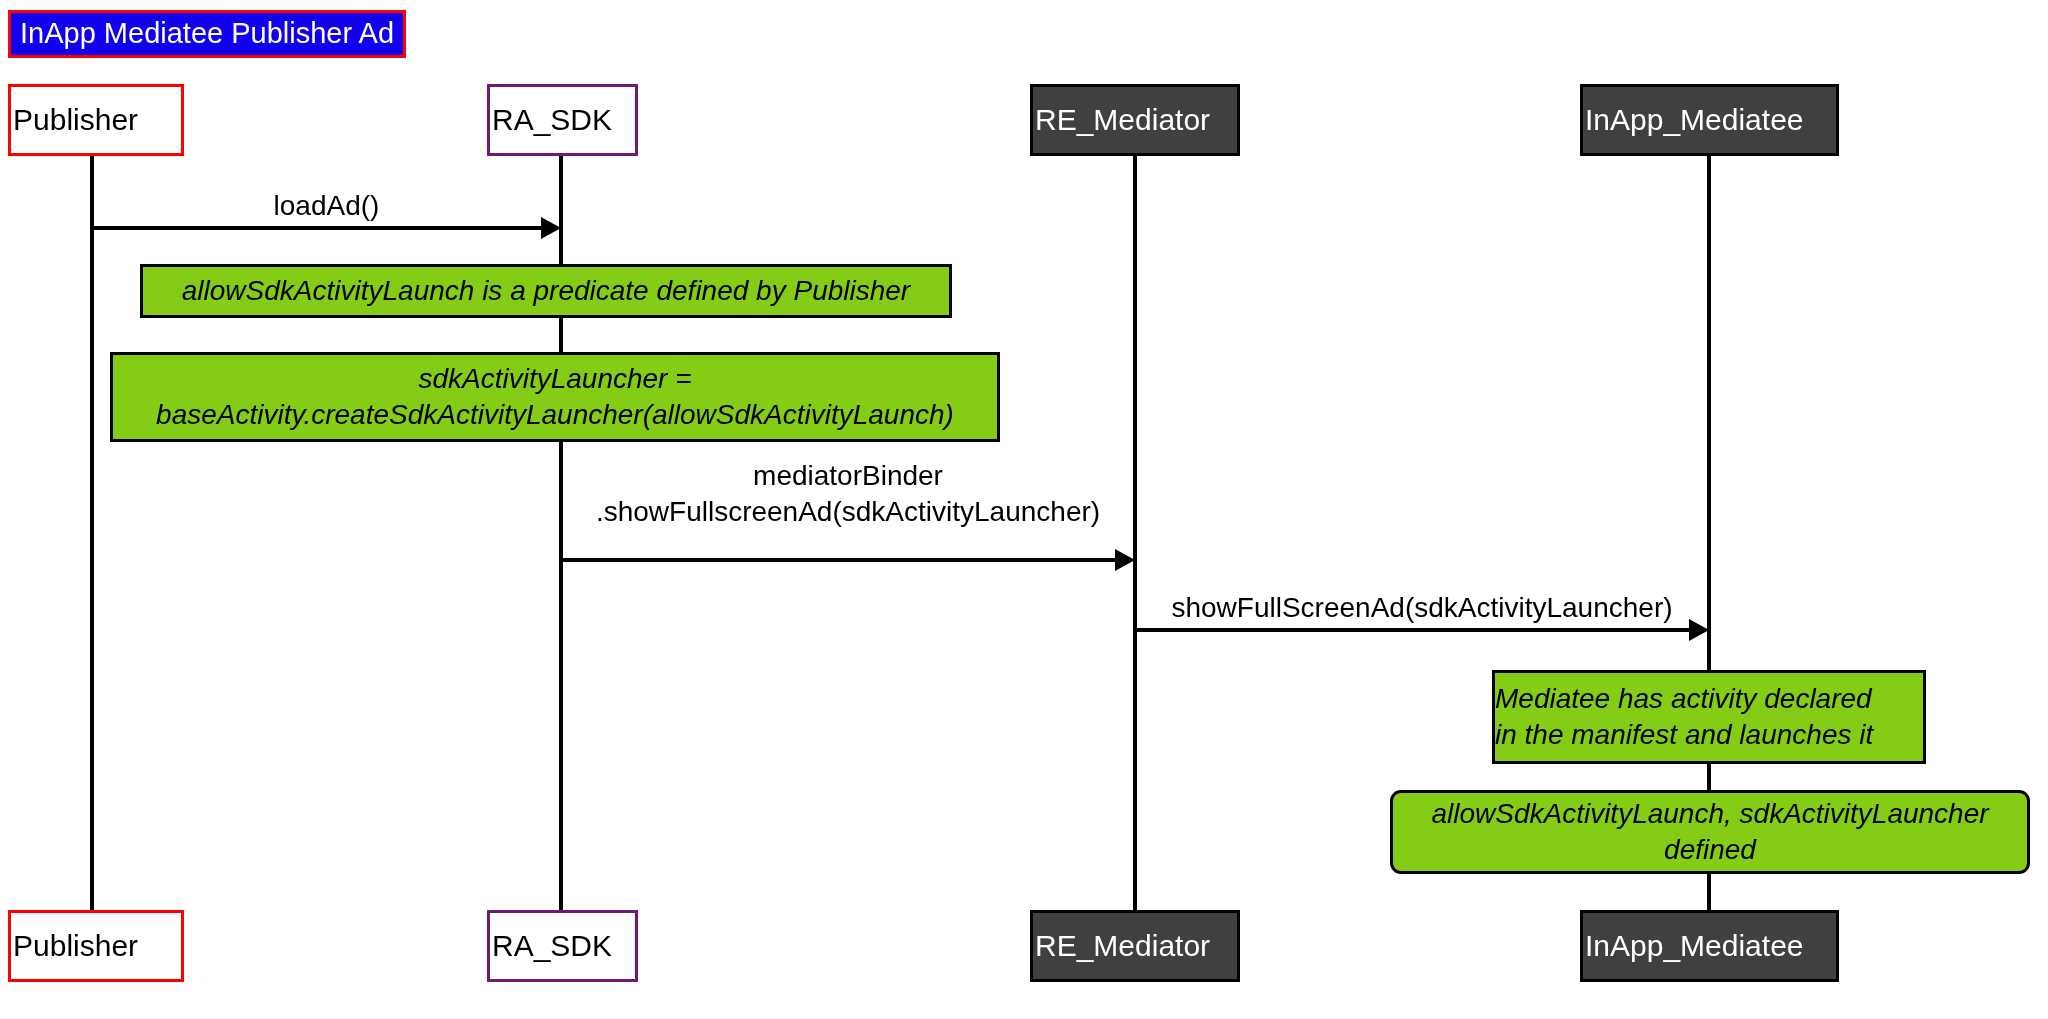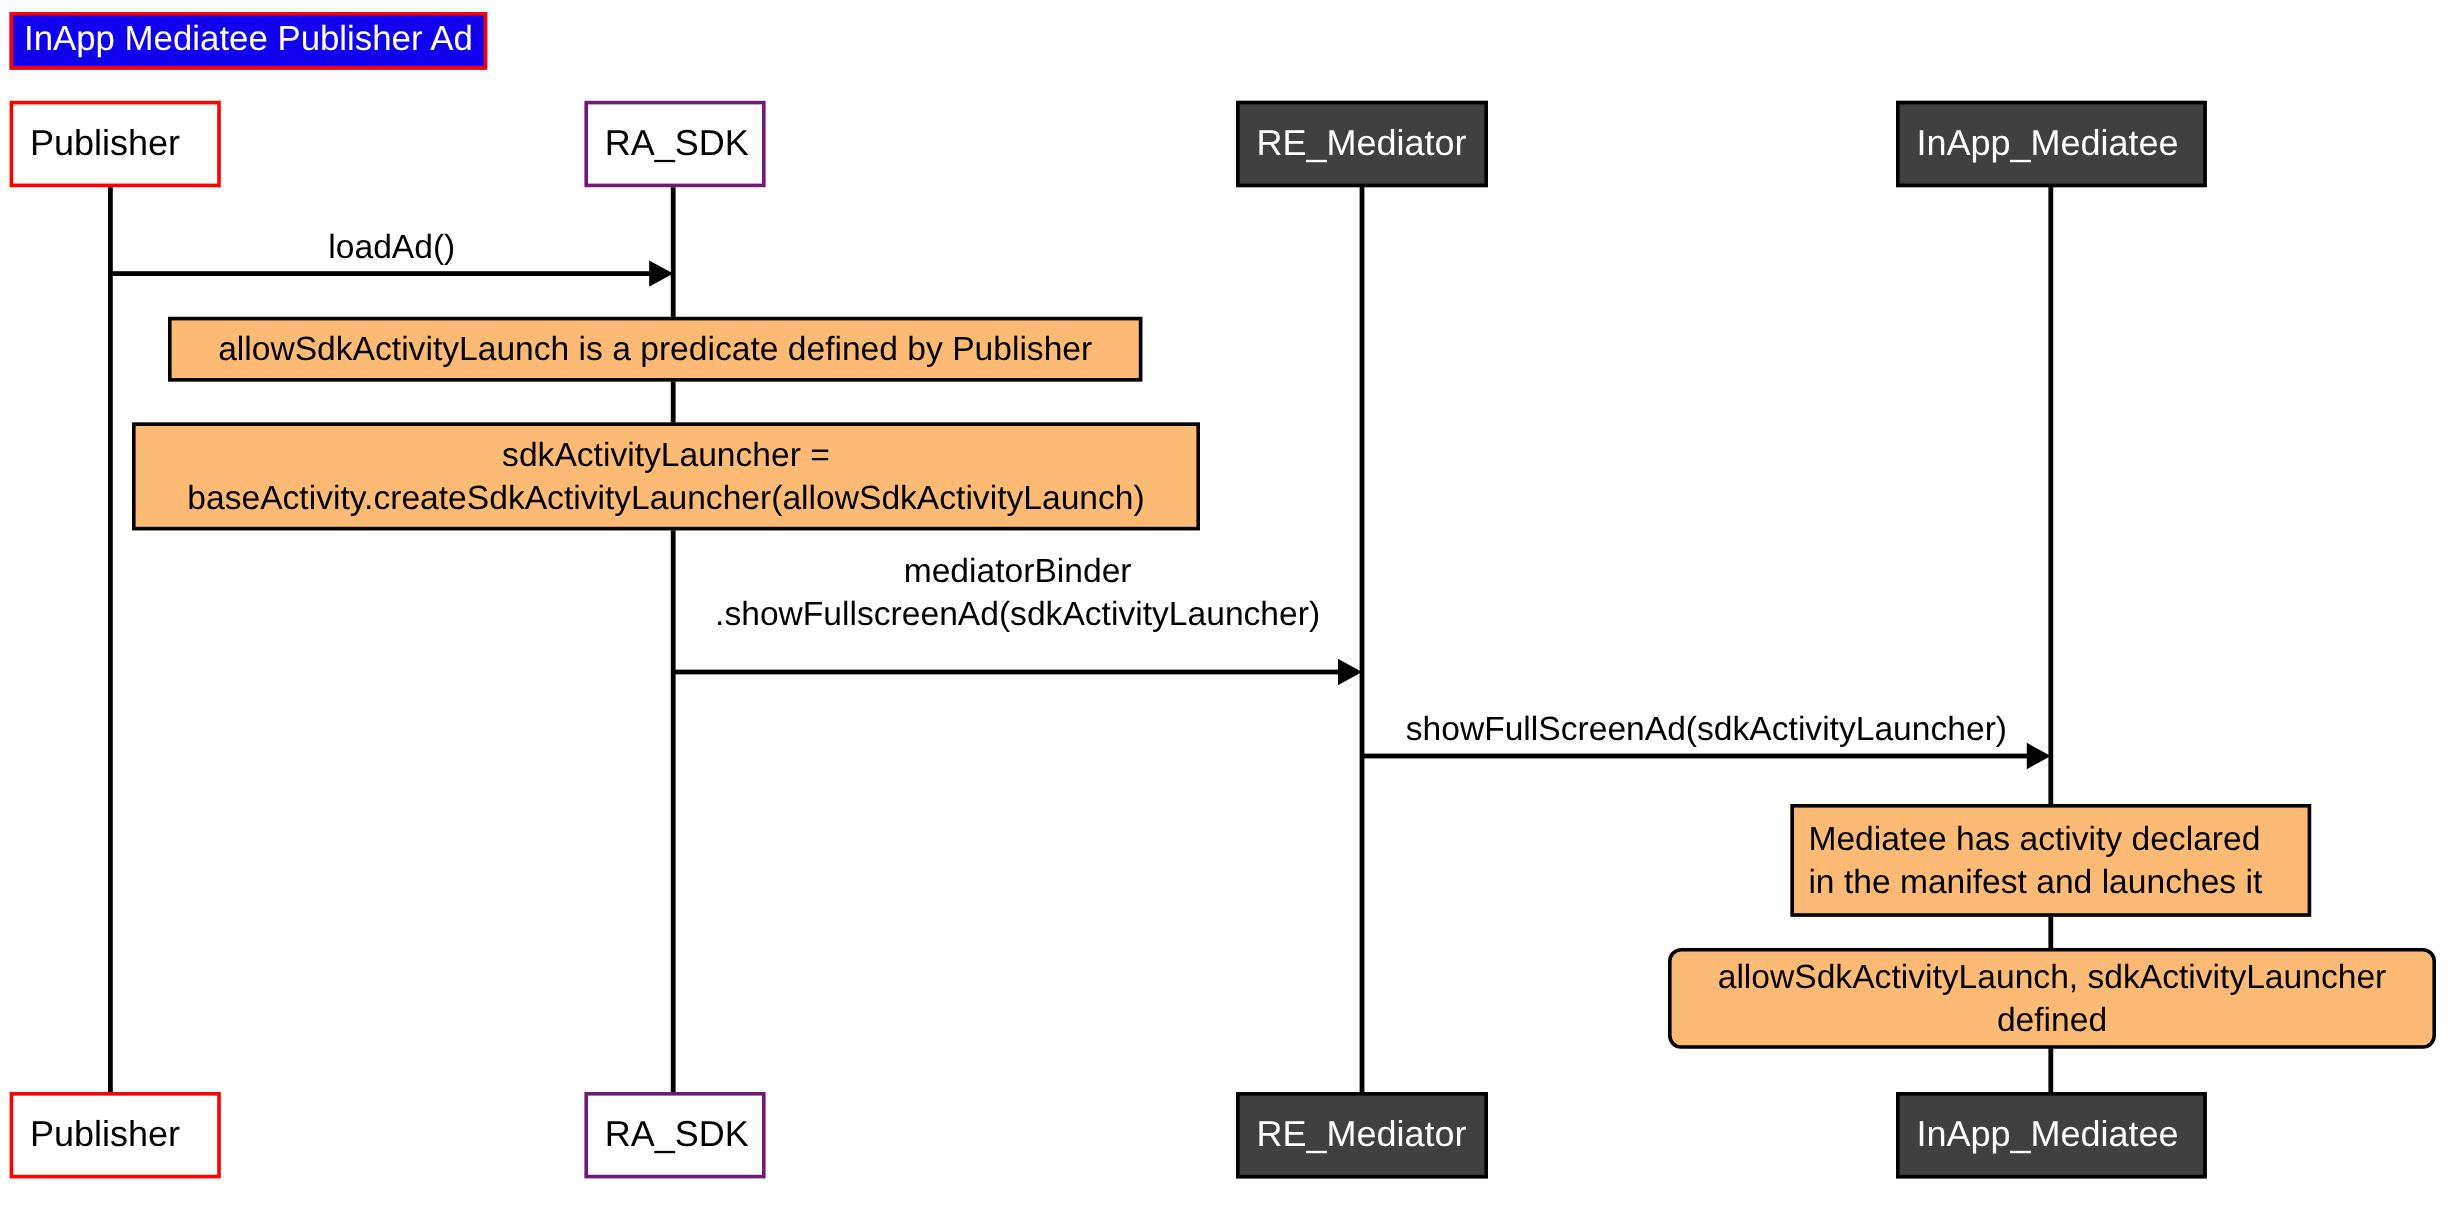--- a/index.html
+++ b/index.html
@@ -42,51 +42,52 @@
   
   .participant {
     position: absolute;
     box-sizing: border-box;
     display: flex;
     align-items: center;
     justify-content: flex-start;
     font-size: 30px;
     line-height: 34px;
     white-space: nowrap;
-    padding-left: 14px;
+    padding-left: 2px;
   }
   .participant.plain {
     background: #ffffff;
     border: 3px solid #701a75;
     color: #000000;
   }
   .participant.red-outline {
     background: #ffffff;
     border: 3px solid #ff0000;
     color: #000000;
   }
   .participant.blue-fill {
     background: #404040;
     border: 3px solid #000000;
     color: #ffffff;
   }
   
   .note {
     position: absolute;
     box-sizing: border-box;
-    background: #fdba74;
+    background: #84cc16;
     border: 3px solid #000000;
     color: #000000;
     font-size: 28px;
     line-height: 36px;
     display: flex;
     flex-direction: column;
     justify-content: center;
-    padding: 4px 12px;
+    padding: 4px 0;
     z-index: 5;
+    font-style: italic;
   }
   .note.center { text-align: center; align-items: center; }
   .note.left   { text-align: left;   align-items: flex-start; }
   .note .nline { white-space: nowrap; }
   
   .msg-line {
     position: absolute;
     height: 4px;
     background: #000000;
     z-index: 3;

